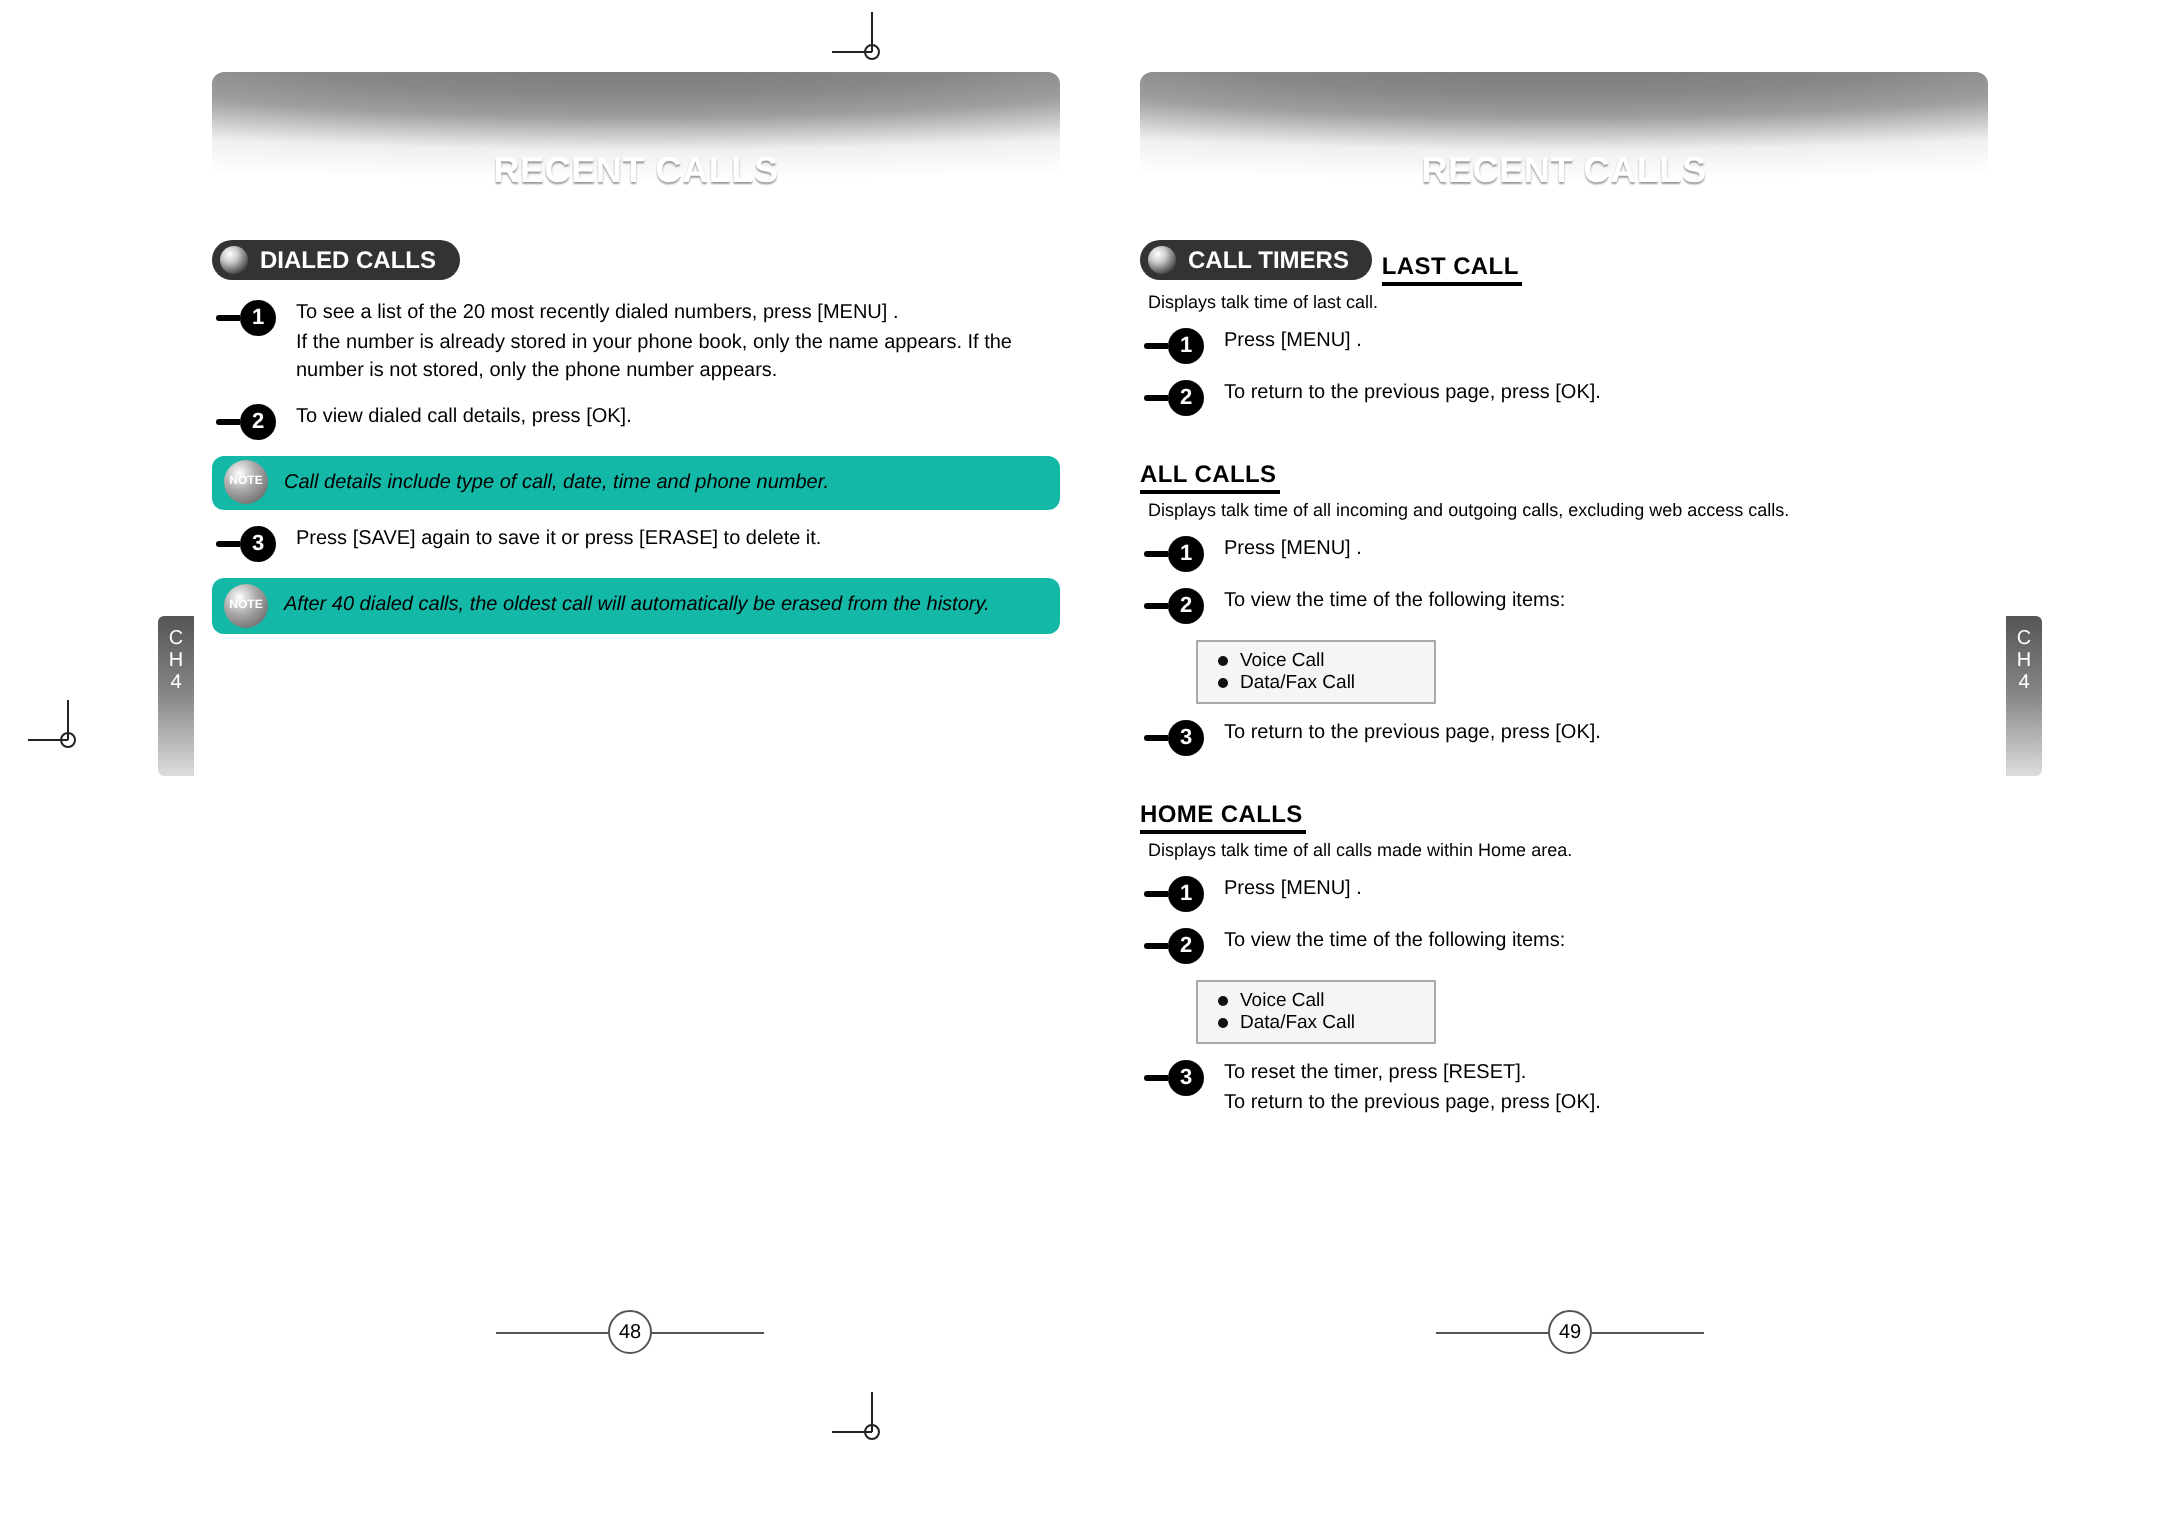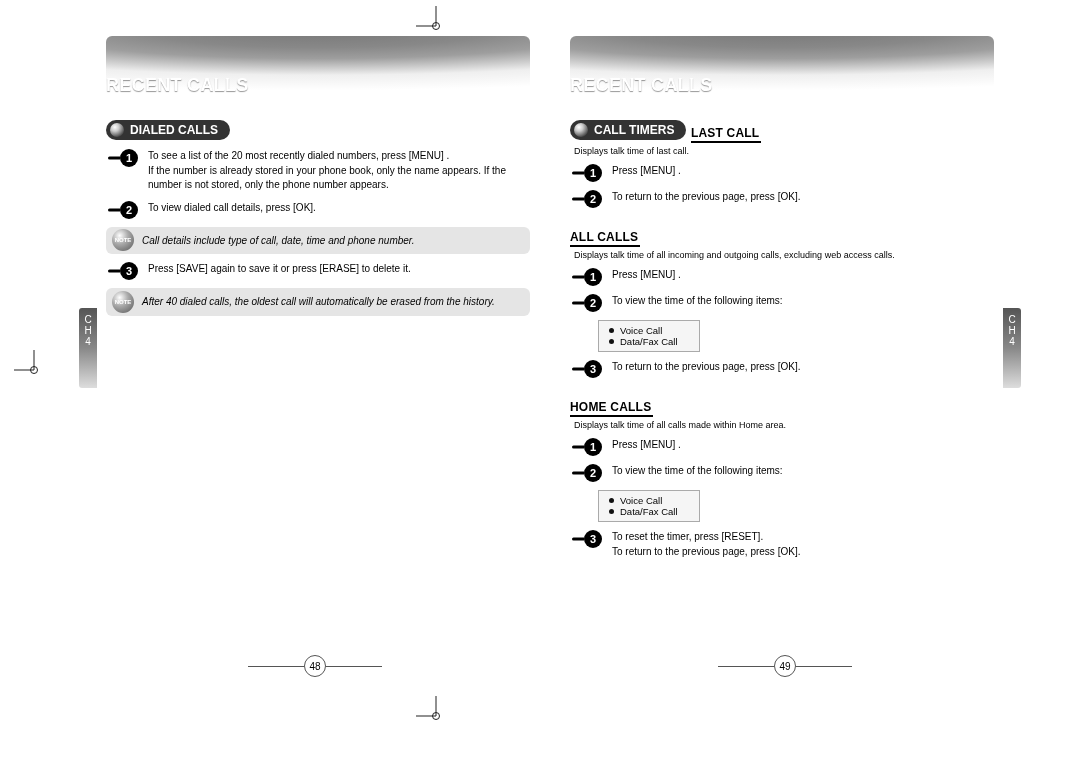--- a/index.html
+++ b/index.html
@@ -23,44 +23,44 @@
   .page { width: 50%; position: relative; padding: 0 20px; }
   
   
   .watermark { position: relative; height: 68px; margin-top: 6px; border-radius: 6px; overflow: visible; }
   .watermark::before {
     content: '';
     position: absolute; inset: 0;
     background: radial-gradient(ellipse 140% 90% at 50% -10%, #777 0%, #888 30%, #9e9e9e 48%, #efefef 75%, #fff 100%);
     border-radius: 6px;
   }
-  .watermark span { position: absolute; left: 0; right: 0; bottom: 8px; font-weight: 700; font-size: 18px; letter-spacing: 0.3px; color: #fff; text-shadow: 0 1px 1px rgba(0,0,0,0.4); }
+  .watermark span { position: absolute; left: 0; right: 0; bottom: 8px; text-align: center; font-weight: 700; font-size: 18px; letter-spacing: 0.3px; color: #fff; text-shadow: 0 1px 1px rgba(0,0,0,0.4); }
 
   
   .section-pill {
     display: inline-flex; align-items: center; gap: 6px;
     background: #333; color: #fff; font-weight: 700; font-size: 12px;
     border-radius: 11px; padding: 3px 12px 3px 4px; margin-top: 16px; text-align: center;
   }
   .section-pill .dot { width: 14px; height: 14px; border-radius: 50%; background: radial-gradient(circle at 35% 30%, #fff 0%, #ccc 30%, #000 100%); display:inline-block; }
 
   .subdesc { font-size: 9.5px; line-height: 1.35; margin: 6px 0 8px 4px; color:#000; }
   .subhead { font-weight: 700; font-size: 12px; margin-top: 14px; border-bottom: 2px solid #000; display:inline-block; padding-bottom:1px; padding-right:2px; letter-spacing:0.2px;}
   .tiny { font-size: 9px; margin: 3px 0 6px 4px; }
 
   .step { display: flex; gap: 10px; margin: 8px 0; align-items: flex-start; }
   .numball { min-width: 18px; height: 18px; border-radius: 50%; background: #000; color:#fff; font-size:11px; font-weight:700; display:flex; align-items:center; justify-content:center; position:relative; }
   .numball::before{ content:''; position:absolute; left:-12px; top:50%; width:12px; height:3px; background:#000; border-radius:2px 0 0 2px; transform:translateY(-50%);}
   .step { margin-left: 14px; }
   .steptext { font-size: 10px; line-height: 1.45; }
 
-  .notebox { background:#e5e5e5; border-radius:6px; padding:7px 10px 7px 36px; font-style:italic; font-size:10px; line-height:1.35; position:relative; margin:8px 0; }
+  .notebox { background:#14b8a6; border-radius:6px; padding:7px 10px 7px 36px; font-style:italic; font-size:10px; line-height:1.35; position:relative; margin:8px 0; }
   .notebox .nicon{ position:absolute; left:6px; top:50%; transform:translateY(-50%); width:22px; height:22px; border-radius:50%; background:radial-gradient(circle at 35% 30%,#fff,#aaa 40%,#555 100%); display:flex; align-items:center; justify-content:center; font-size:6px; font-weight:700; font-style:normal; color:#fff;}
 
-  .listbox { border:1px solid #aaa; background:#f5f5f5; padding:4px 10px; font-size:9.5px; margin:4px 0 4px 28px; width: 102px; }
+  .listbox { border:1px solid #aaa; background:#f5f5f5; padding:4px 10px; font-size:9.5px; margin:4px 0 4px 28px; width: 120px; }
   .listbox .li{ display:flex; gap:6px; align-items:center;}
   .listbox .b{ width:5px; height:5px; border-radius:50%; background:#111; display:inline-block;}
 
   
   .sidetab { position:absolute; top: 278px; width:18px; height:80px; }
   .sidetab::before{ content:''; position:absolute; inset:0; background:linear-gradient(#555,#888 50%,#ddd); border-radius:3px 0 0 3px;}
   .sidetab.left{ left:-1px; }
   .sidetab.right{ right:-1px; }
   .sidetab.right::before{ border-radius:0 3px 3px 0;}
   .sidetab span{ position:absolute; left:0; right:0; text-align:center; font-size:10px; color:#fff; line-height:1.1; top:6px; white-space:pre;}

